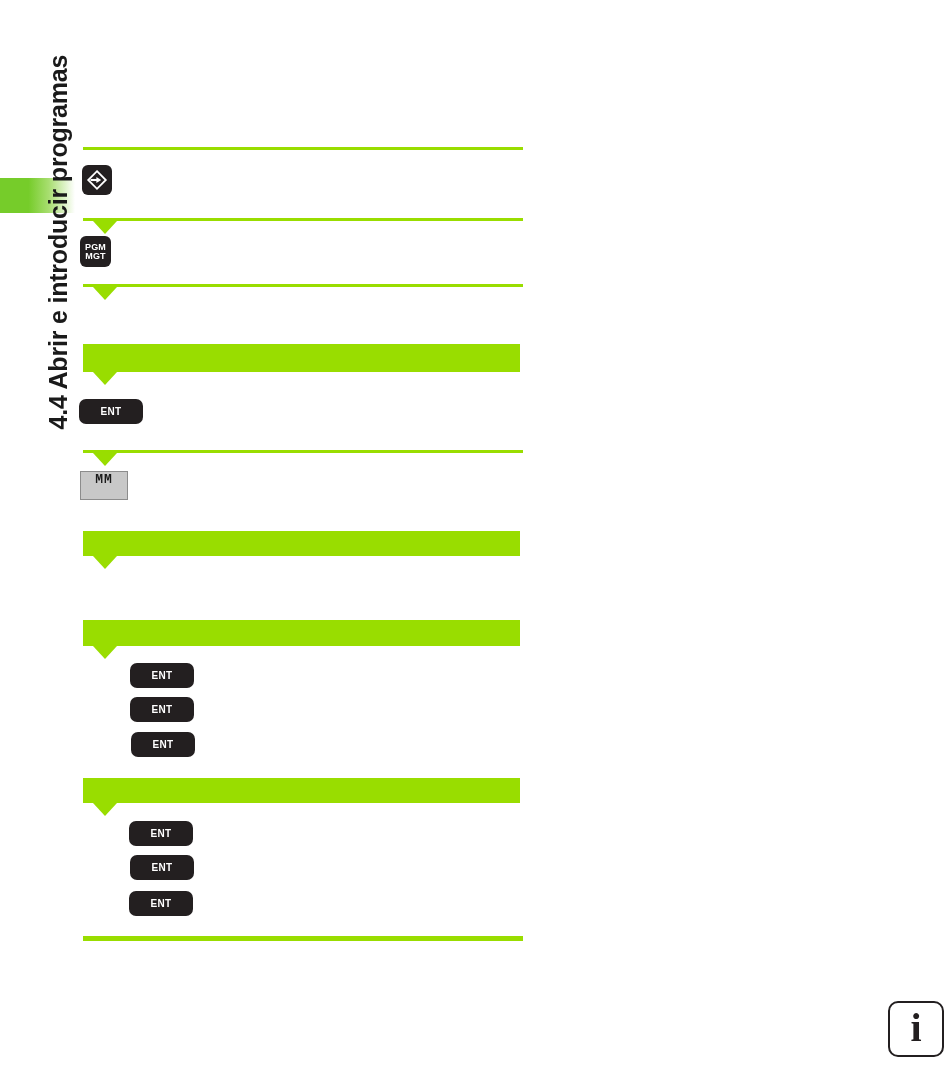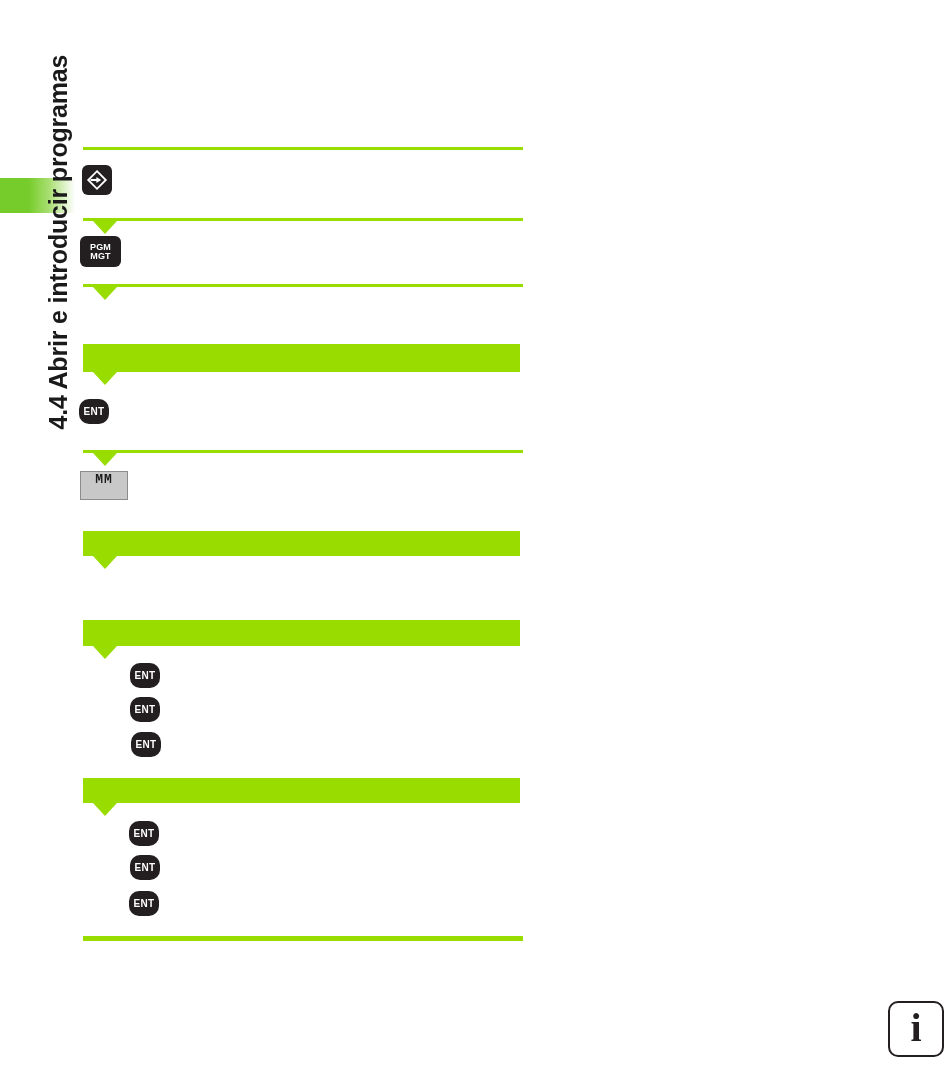--- a/index.html
+++ b/index.html
@@ -76,28 +76,27 @@
     color: #ffffff;
     display: flex;
     flex-direction: column;
     align-items: center;
     justify-content: center;
     font-weight: bold;
     line-height: 1.0;
     box-sizing: border-box;
   }
   .key.ent {
-    width: 30px;
+    width: 64px;
     height: 25px;
     font-size: 10px;
     letter-spacing: 0.3px;
-    border-radius: 10px;
   }
   .key.pgm {
-    width: 41px;
+    width: 31px;
     height: 31px;
     font-size: 9px;
     border-radius: 6px;
     letter-spacing: 0.2px;
   }
   .key.pgm span { display: block; }
   .key.mode {
     width: 30px;
     height: 30px;
     border-radius: 6px;

